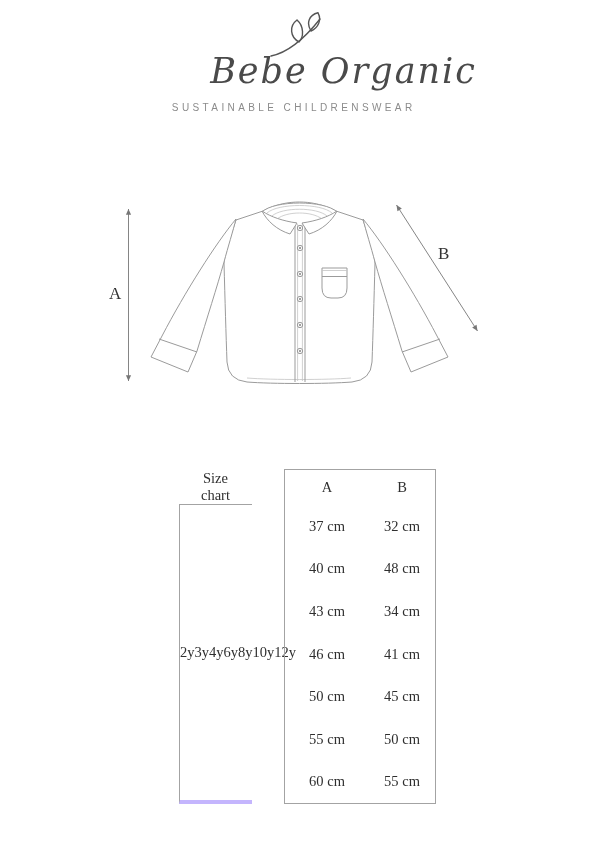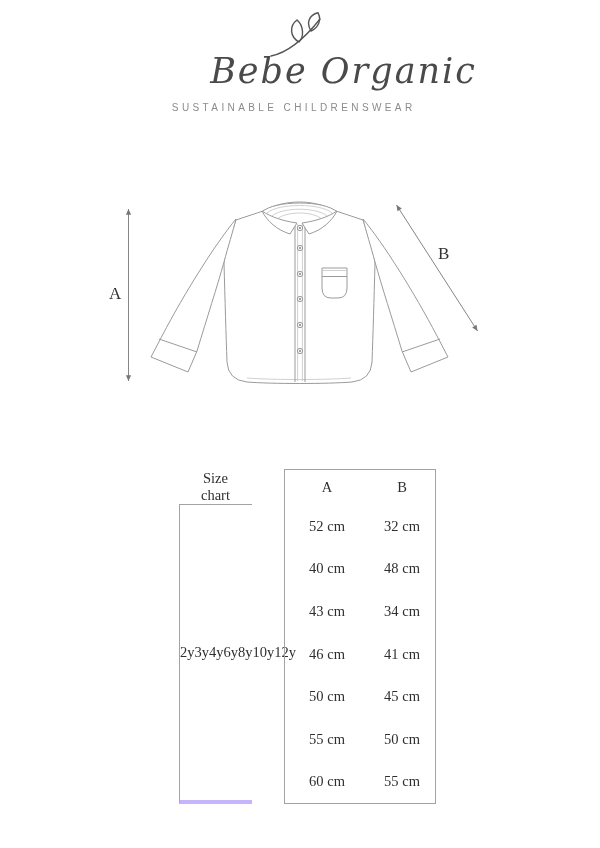--- a/index.html
+++ b/index.html
@@ -158,21 +158,21 @@
           <div class="sc-size-cell">12y</div>
         </div>
     </div>
     <div class="sc-right">
       <div class="sc-right-head">
         <div class="sc-col-a">A</div>
         <div class="sc-col-b">B</div>
       </div>
       <div class="sc-right-body">
           <div class="sc-row">
-            <div class="sc-col-a">52 cm</div>
+            <div class="sc-col-a">37 cm</div>
             <div class="sc-col-b">32 cm</div>
           </div>
           <div class="sc-row">
             <div class="sc-col-a">40 cm</div>
             <div class="sc-col-b">48 cm</div>
           </div>
           <div class="sc-row">
             <div class="sc-col-a">43 cm</div>
             <div class="sc-col-b">34 cm</div>
           </div>

